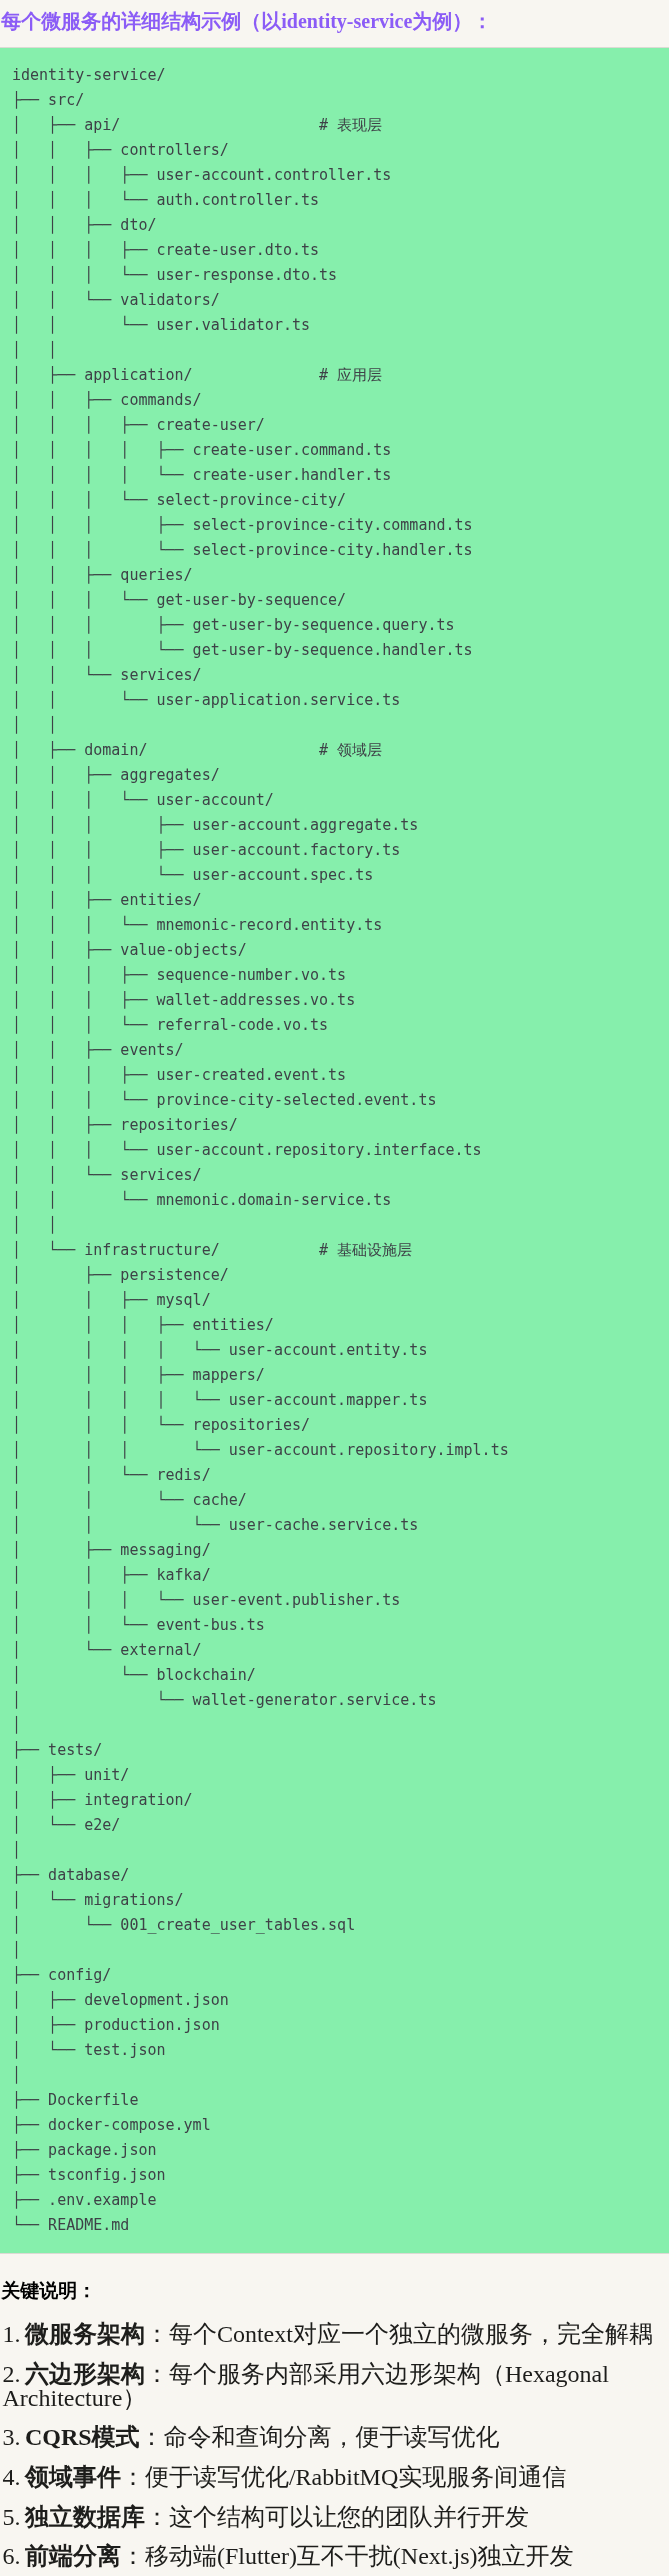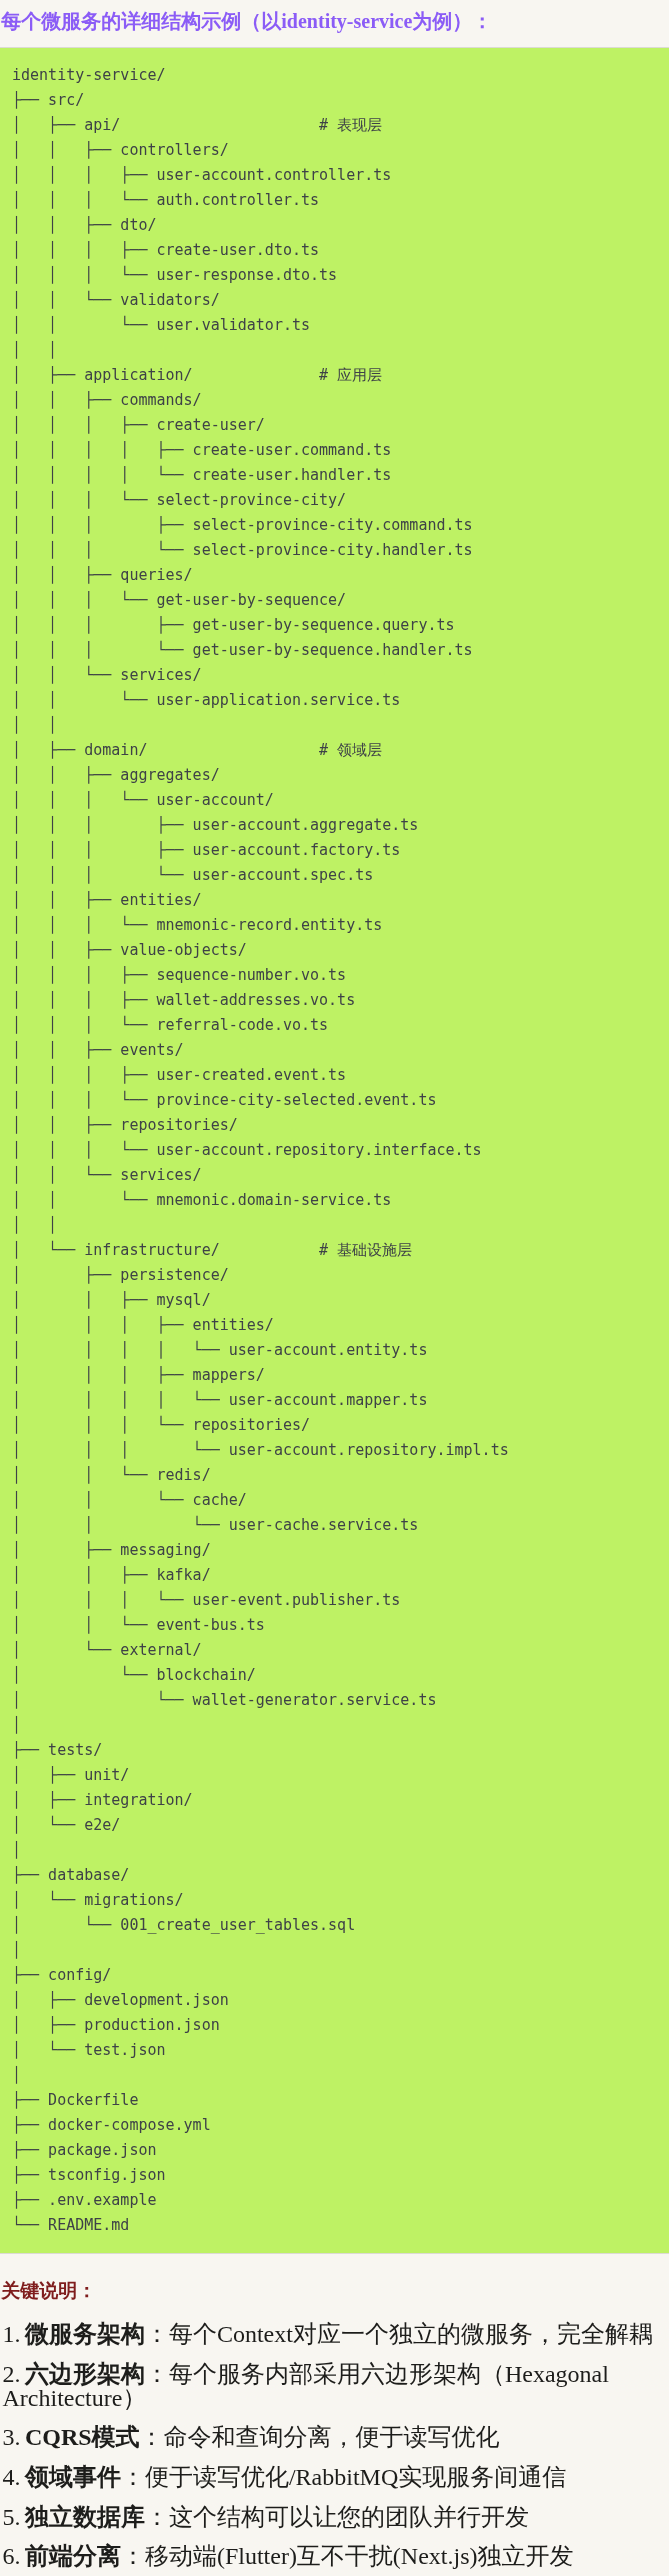--- a/index.html
+++ b/index.html
@@ -19,21 +19,21 @@
   h2.page-title {
     margin: 0 0 13.8px 1.3px;
     font-size: 20px;
     line-height: 26px;
     font-weight: bold;
     color: #8b5cf6;
     font-family: "Liberation Serif", "DejaVu Serif", serif;
   }
 
   .codebox {
-    background: #bef264;
+    background: #86efac;
     border-top: 0.6px solid #dcdad4;
     border-bottom: 0.6px solid #dcdad4;
     width: 100%;
     box-sizing: border-box;
     overflow: hidden;
   }
   .codebox pre {
     margin: 0;
     padding: 15px 10px 15px 12px;
     font-family: "DejaVu Sans Mono", "Liberation Mono", monospace;
@@ -41,21 +41,21 @@
     line-height: 25px;
     color: #3e4247;
     white-space: pre;
   }
 
   h3.notes-heading {
     margin: 24px 0 19px 1.3px;
     font-size: 19px;
     line-height: 25px;
     font-weight: bold;
-    color: #7f1d1d;
+    color: #000000;
   }
 
   .notes { margin: 0; padding: 0; list-style: none; }
   .note {
     margin: 0 0 15.6px 2.5px;
     font-size: 24px;
     line-height: 24px;
     color: #1d1d1b;
   }
   .note-num { margin-right: 4.4px; }

